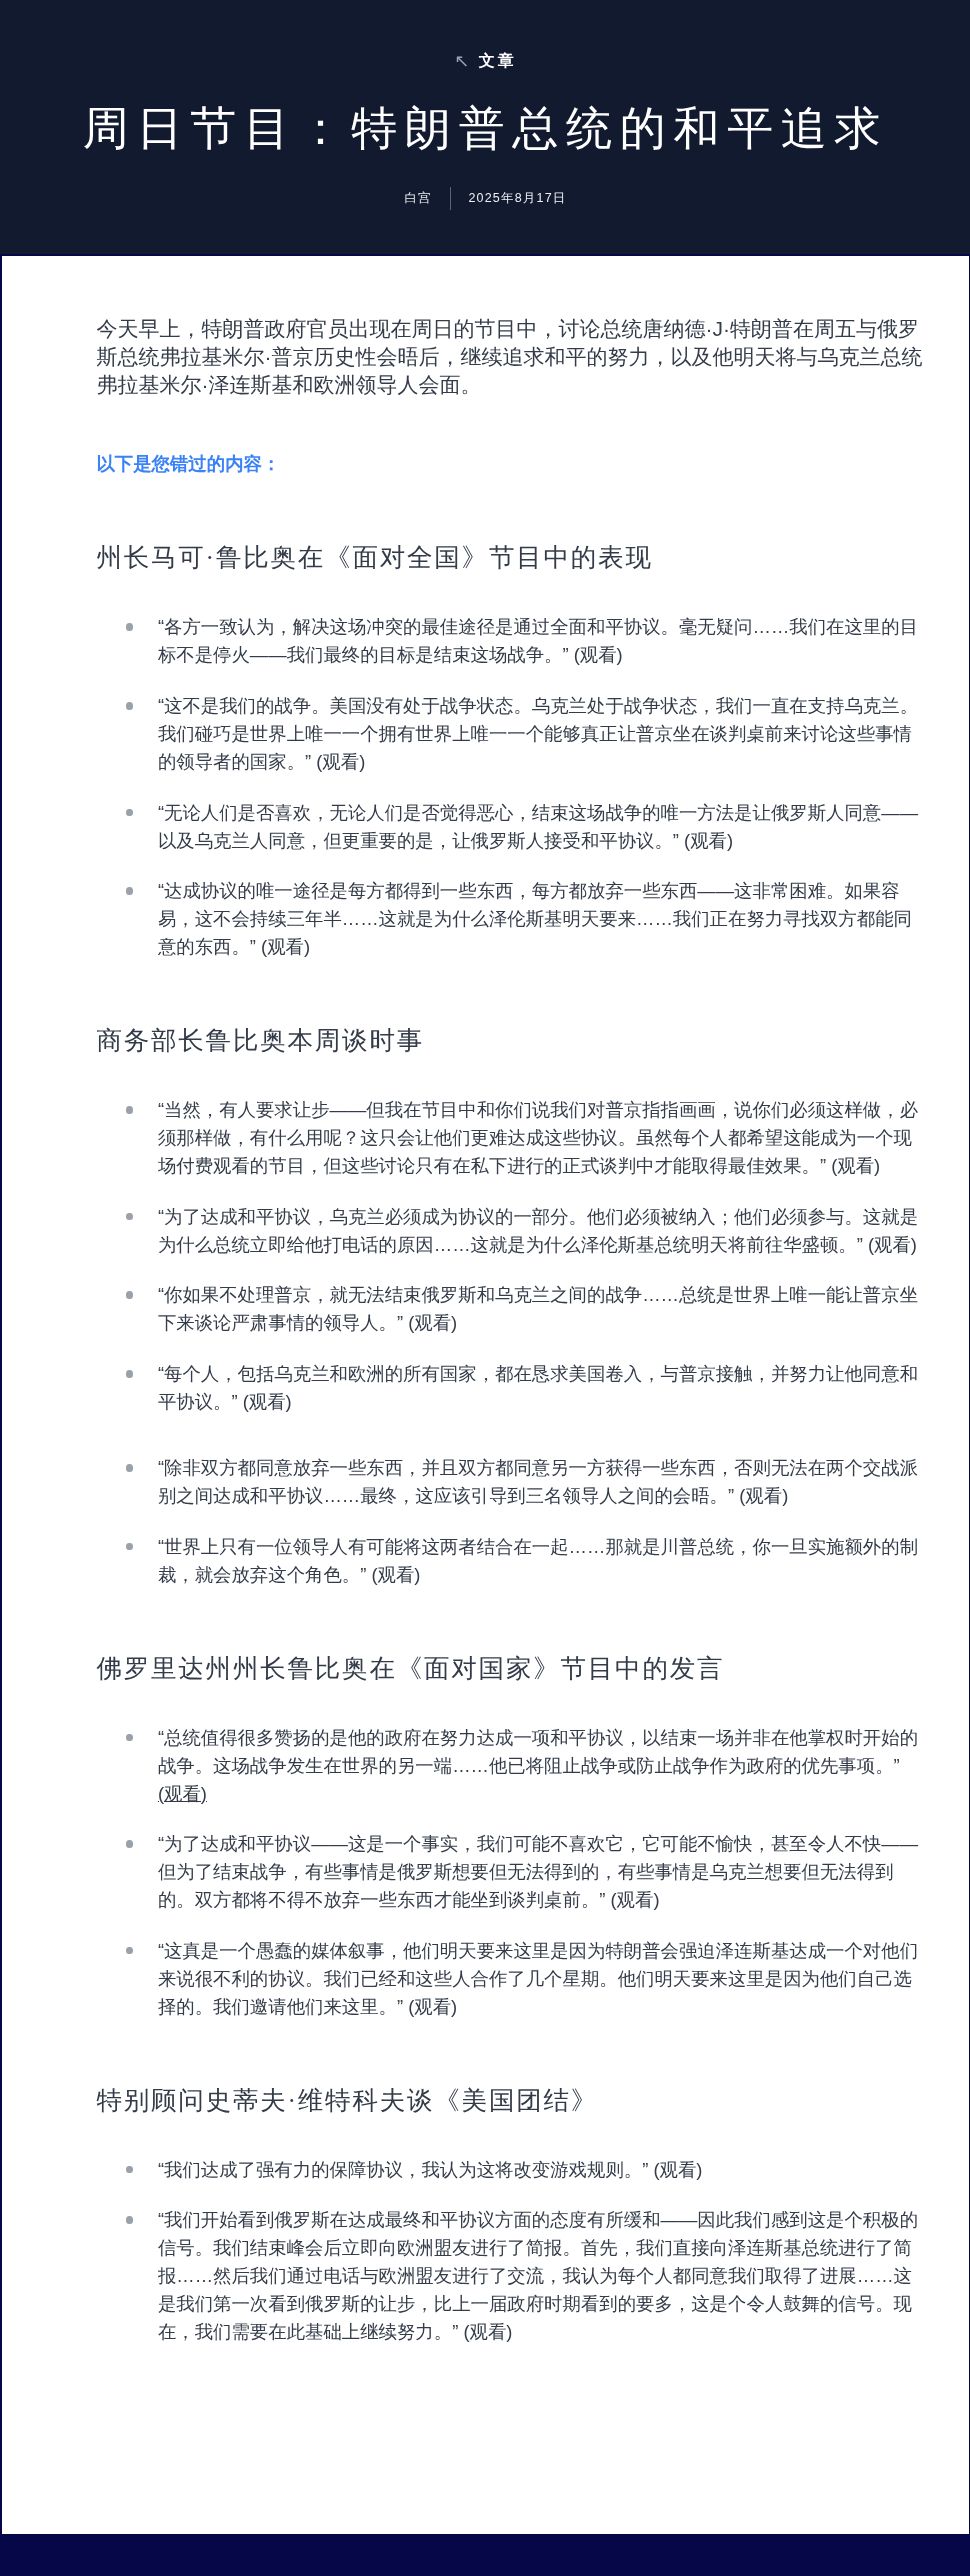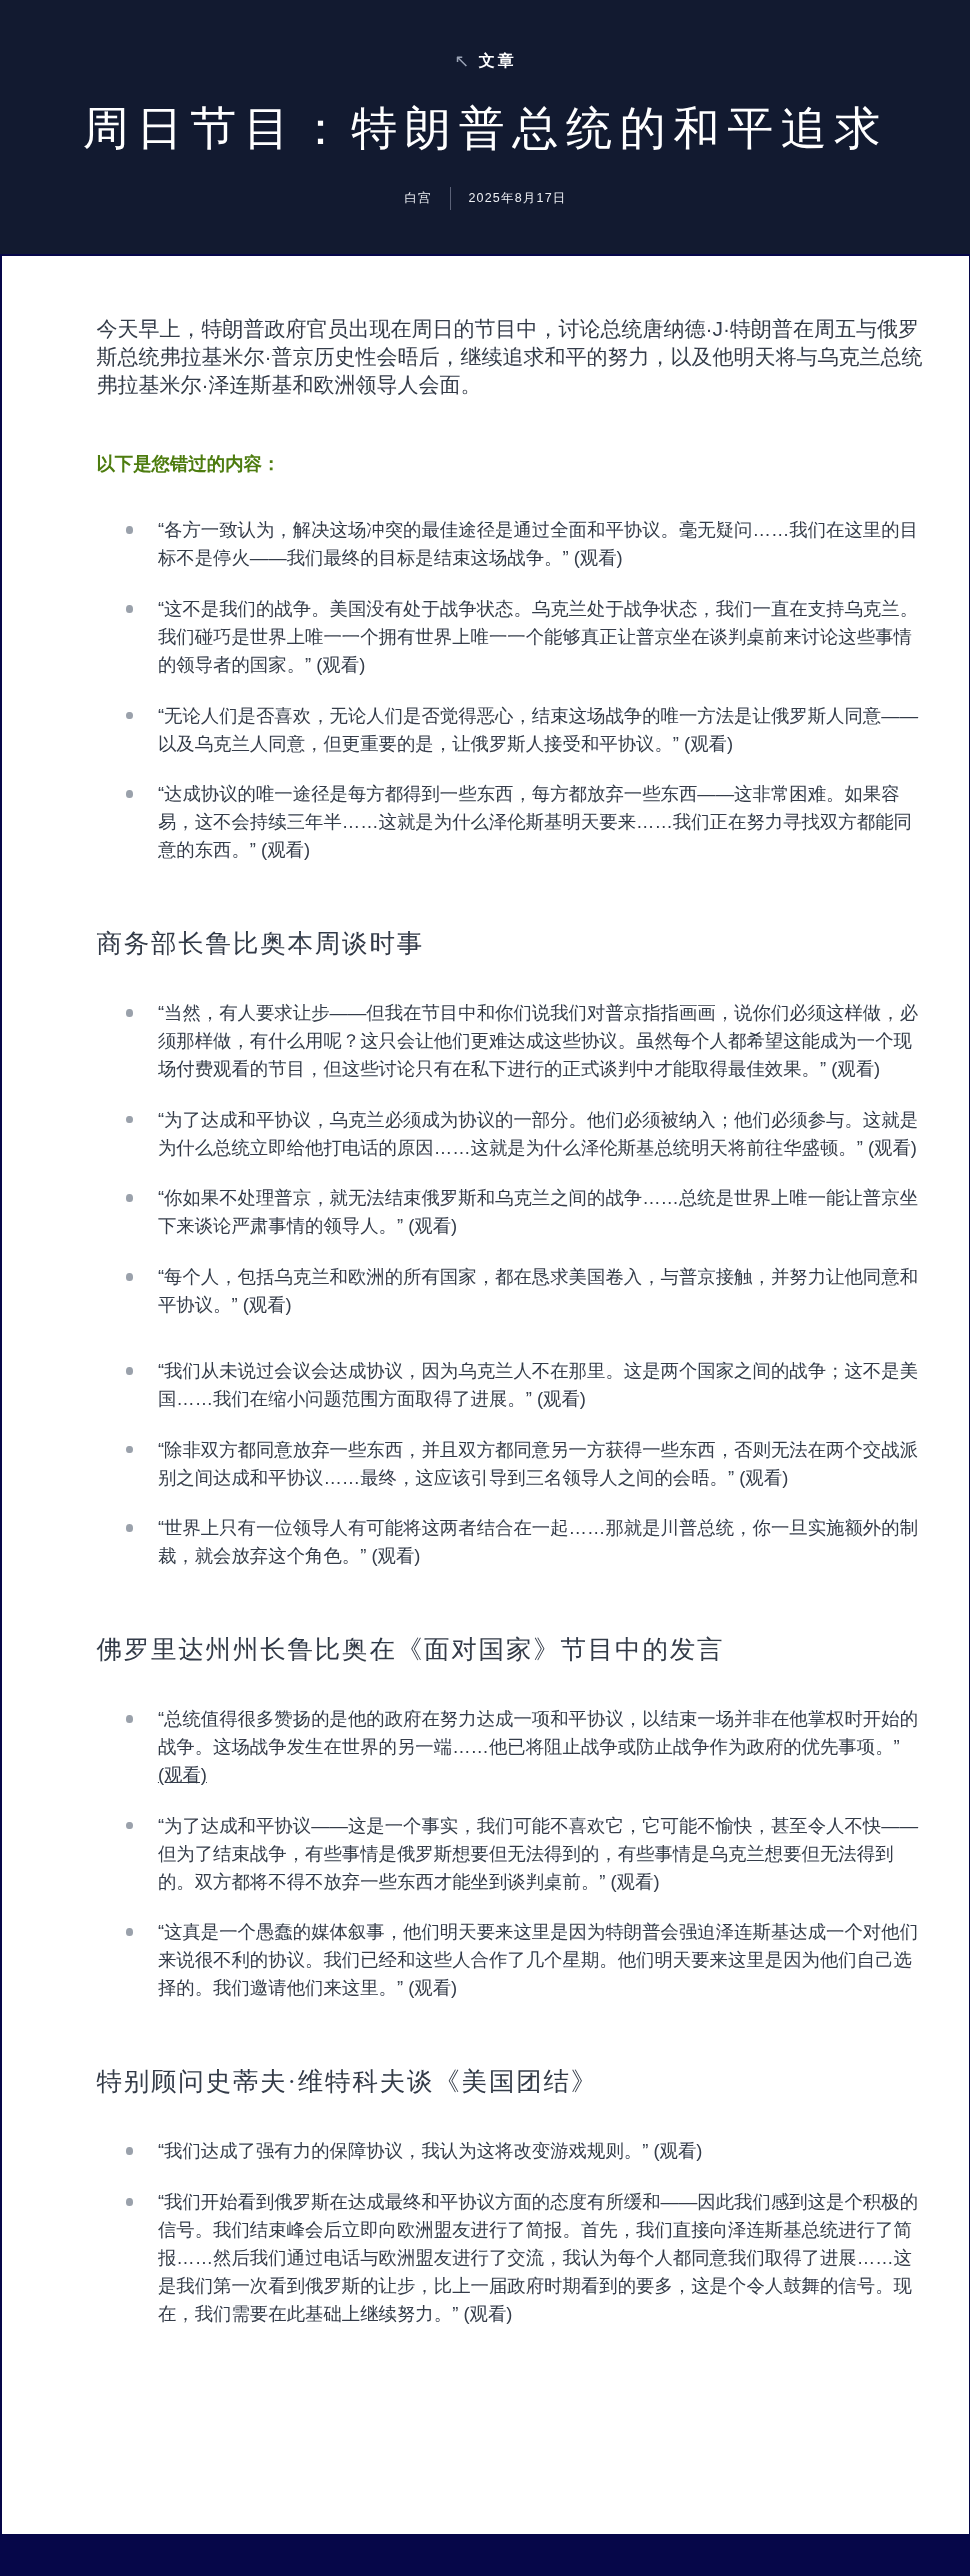--- a/index.html
+++ b/index.html
@@ -77,21 +77,21 @@
   }
   .intro{
     margin:0;
     color:var(--text);
     font-size:21px;
     line-height:28px;
     max-width:826px;
   }
   .lead{
     margin:51px 0 0;
-    color:#4d7c0f;
+    color:#3b82f6;
     font-size:18.4px;
     line-height:28px;
     font-weight:700;
   }
   .section h2{
     margin:62px 0 0;
     font-family:"Liberation Serif","DejaVu Serif",serif;
     font-weight:400;
     font-size:25.5px;
     letter-spacing:1.8px;
@@ -143,20 +143,21 @@
     <span class="vbar"></span>
     <span>2025年8月17日</span>
   </div>
 </header>
 
 <main class="card">
   <p class="intro">今天早上，特朗普政府官员出现在周日的节目中，讨论总统唐纳德·J·特朗普在周五与俄罗斯总统弗拉基米尔·普京历史性会晤后，继续追求和平的努力，以及他明天将与乌克兰总统弗拉基米尔·泽连斯基和欧洲领导人会面。</p>
   <p class="lead">以下是您错过的内容：</p>
   <div>
   <section class="section">
+    <h2>州长马可·鲁比奥在《面对全国》节目中的表现</h2>
     <ul>
   <li>
     <span class="dot"></span>
     <p class="quote">
       <span class="quote-text">“各方一致认为，解决这场冲突的最佳途径是通过全面和平协议。毫无疑问……我们在这里的目标不是停火——我们最终的目标是结束这场战争。” </span>
       <a class="watch">(观看)</a>
     </p>
   </li>
 
   <li>
@@ -217,27 +218,20 @@
     <p class="quote">
       <span class="quote-text">“每个人，包括乌克兰和欧洲的所有国家，都在恳求美国卷入，与普京接触，并努力让他同意和平协议。” </span>
       <a class="watch">(观看)</a>
     </p>
   </li>
 </ul>
   </section>
 
   <section class="section">
     <ul>
-  <li>
-    <span class="dot"></span>
-    <p class="quote">
-      <span class="quote-text">“我们从未说过会议会达成协议，因为乌克兰人不在那里。这是两个国家之间的战争；这不是美国……我们在缩小问题范围方面取得了进展。” </span>
-      <a class="watch">(观看)</a>
-    </p>
-  </li>
 
   <li>
     <span class="dot"></span>
     <p class="quote">
       <span class="quote-text">“除非双方都同意放弃一些东西，并且双方都同意另一方获得一些东西，否则无法在两个交战派别之间达成和平协议……最终，这应该引导到三名领导人之间的会晤。” </span>
       <a class="watch">(观看)</a>
     </p>
   </li>
 
   <li>

